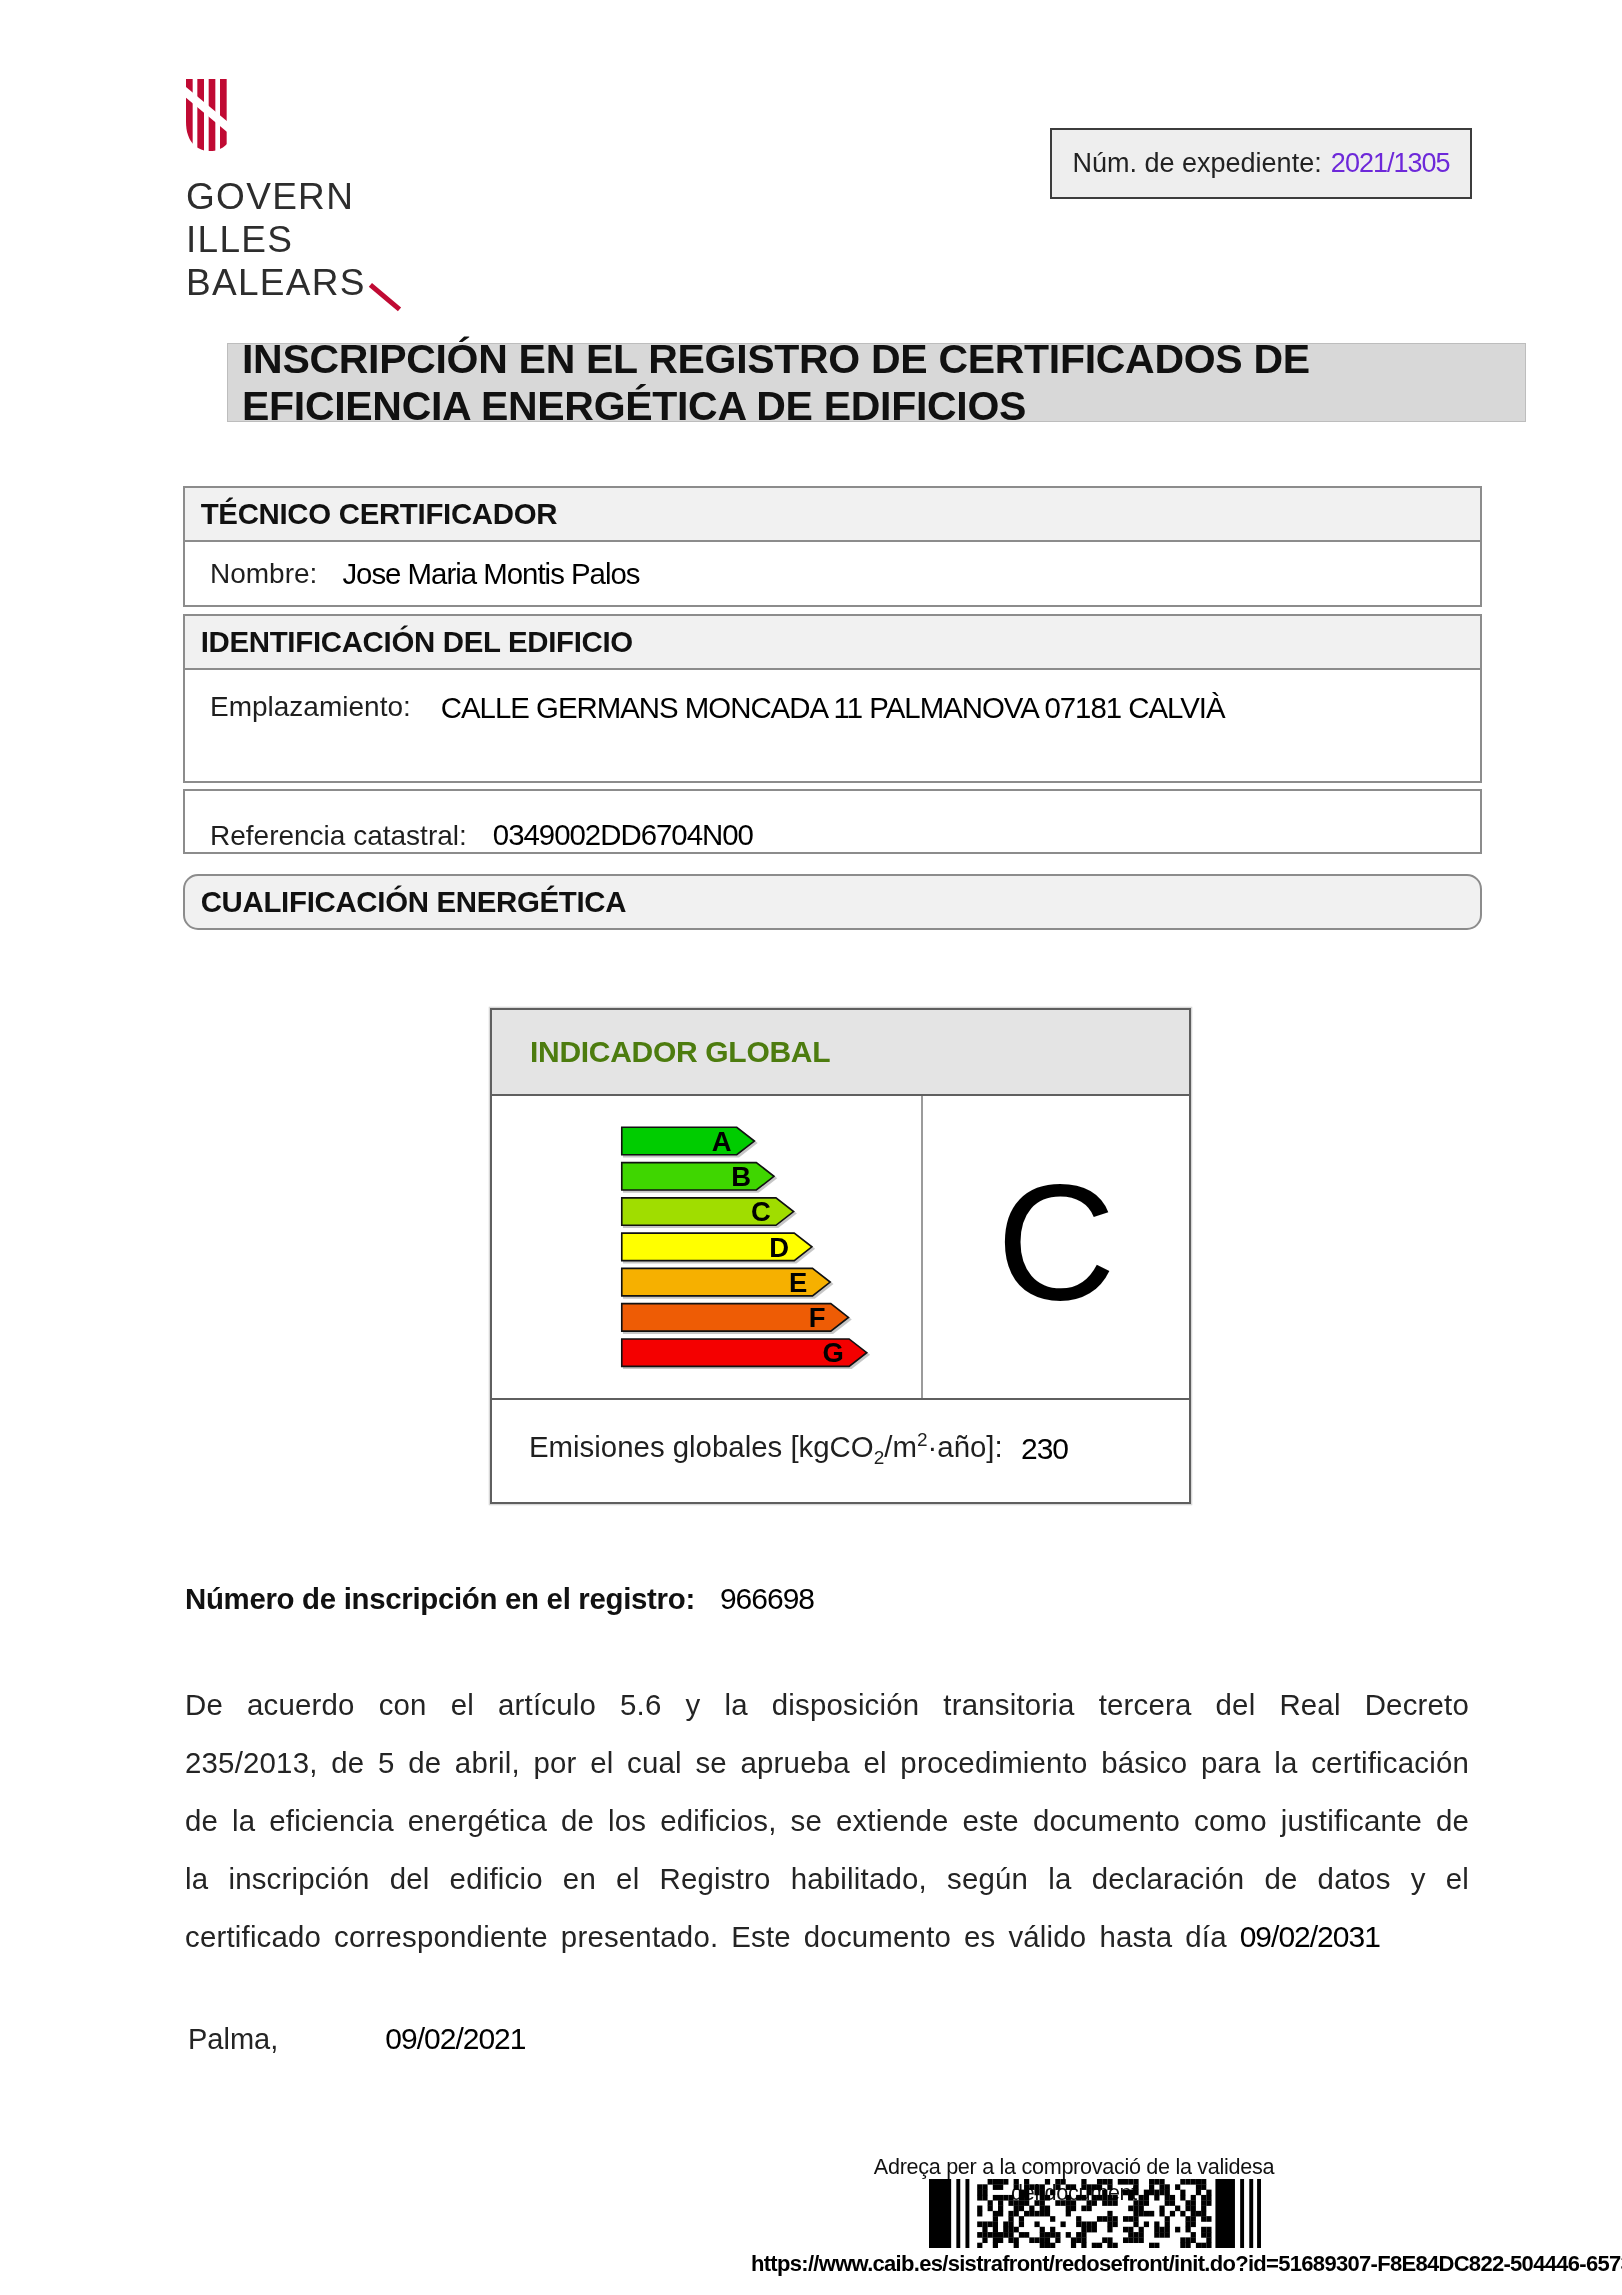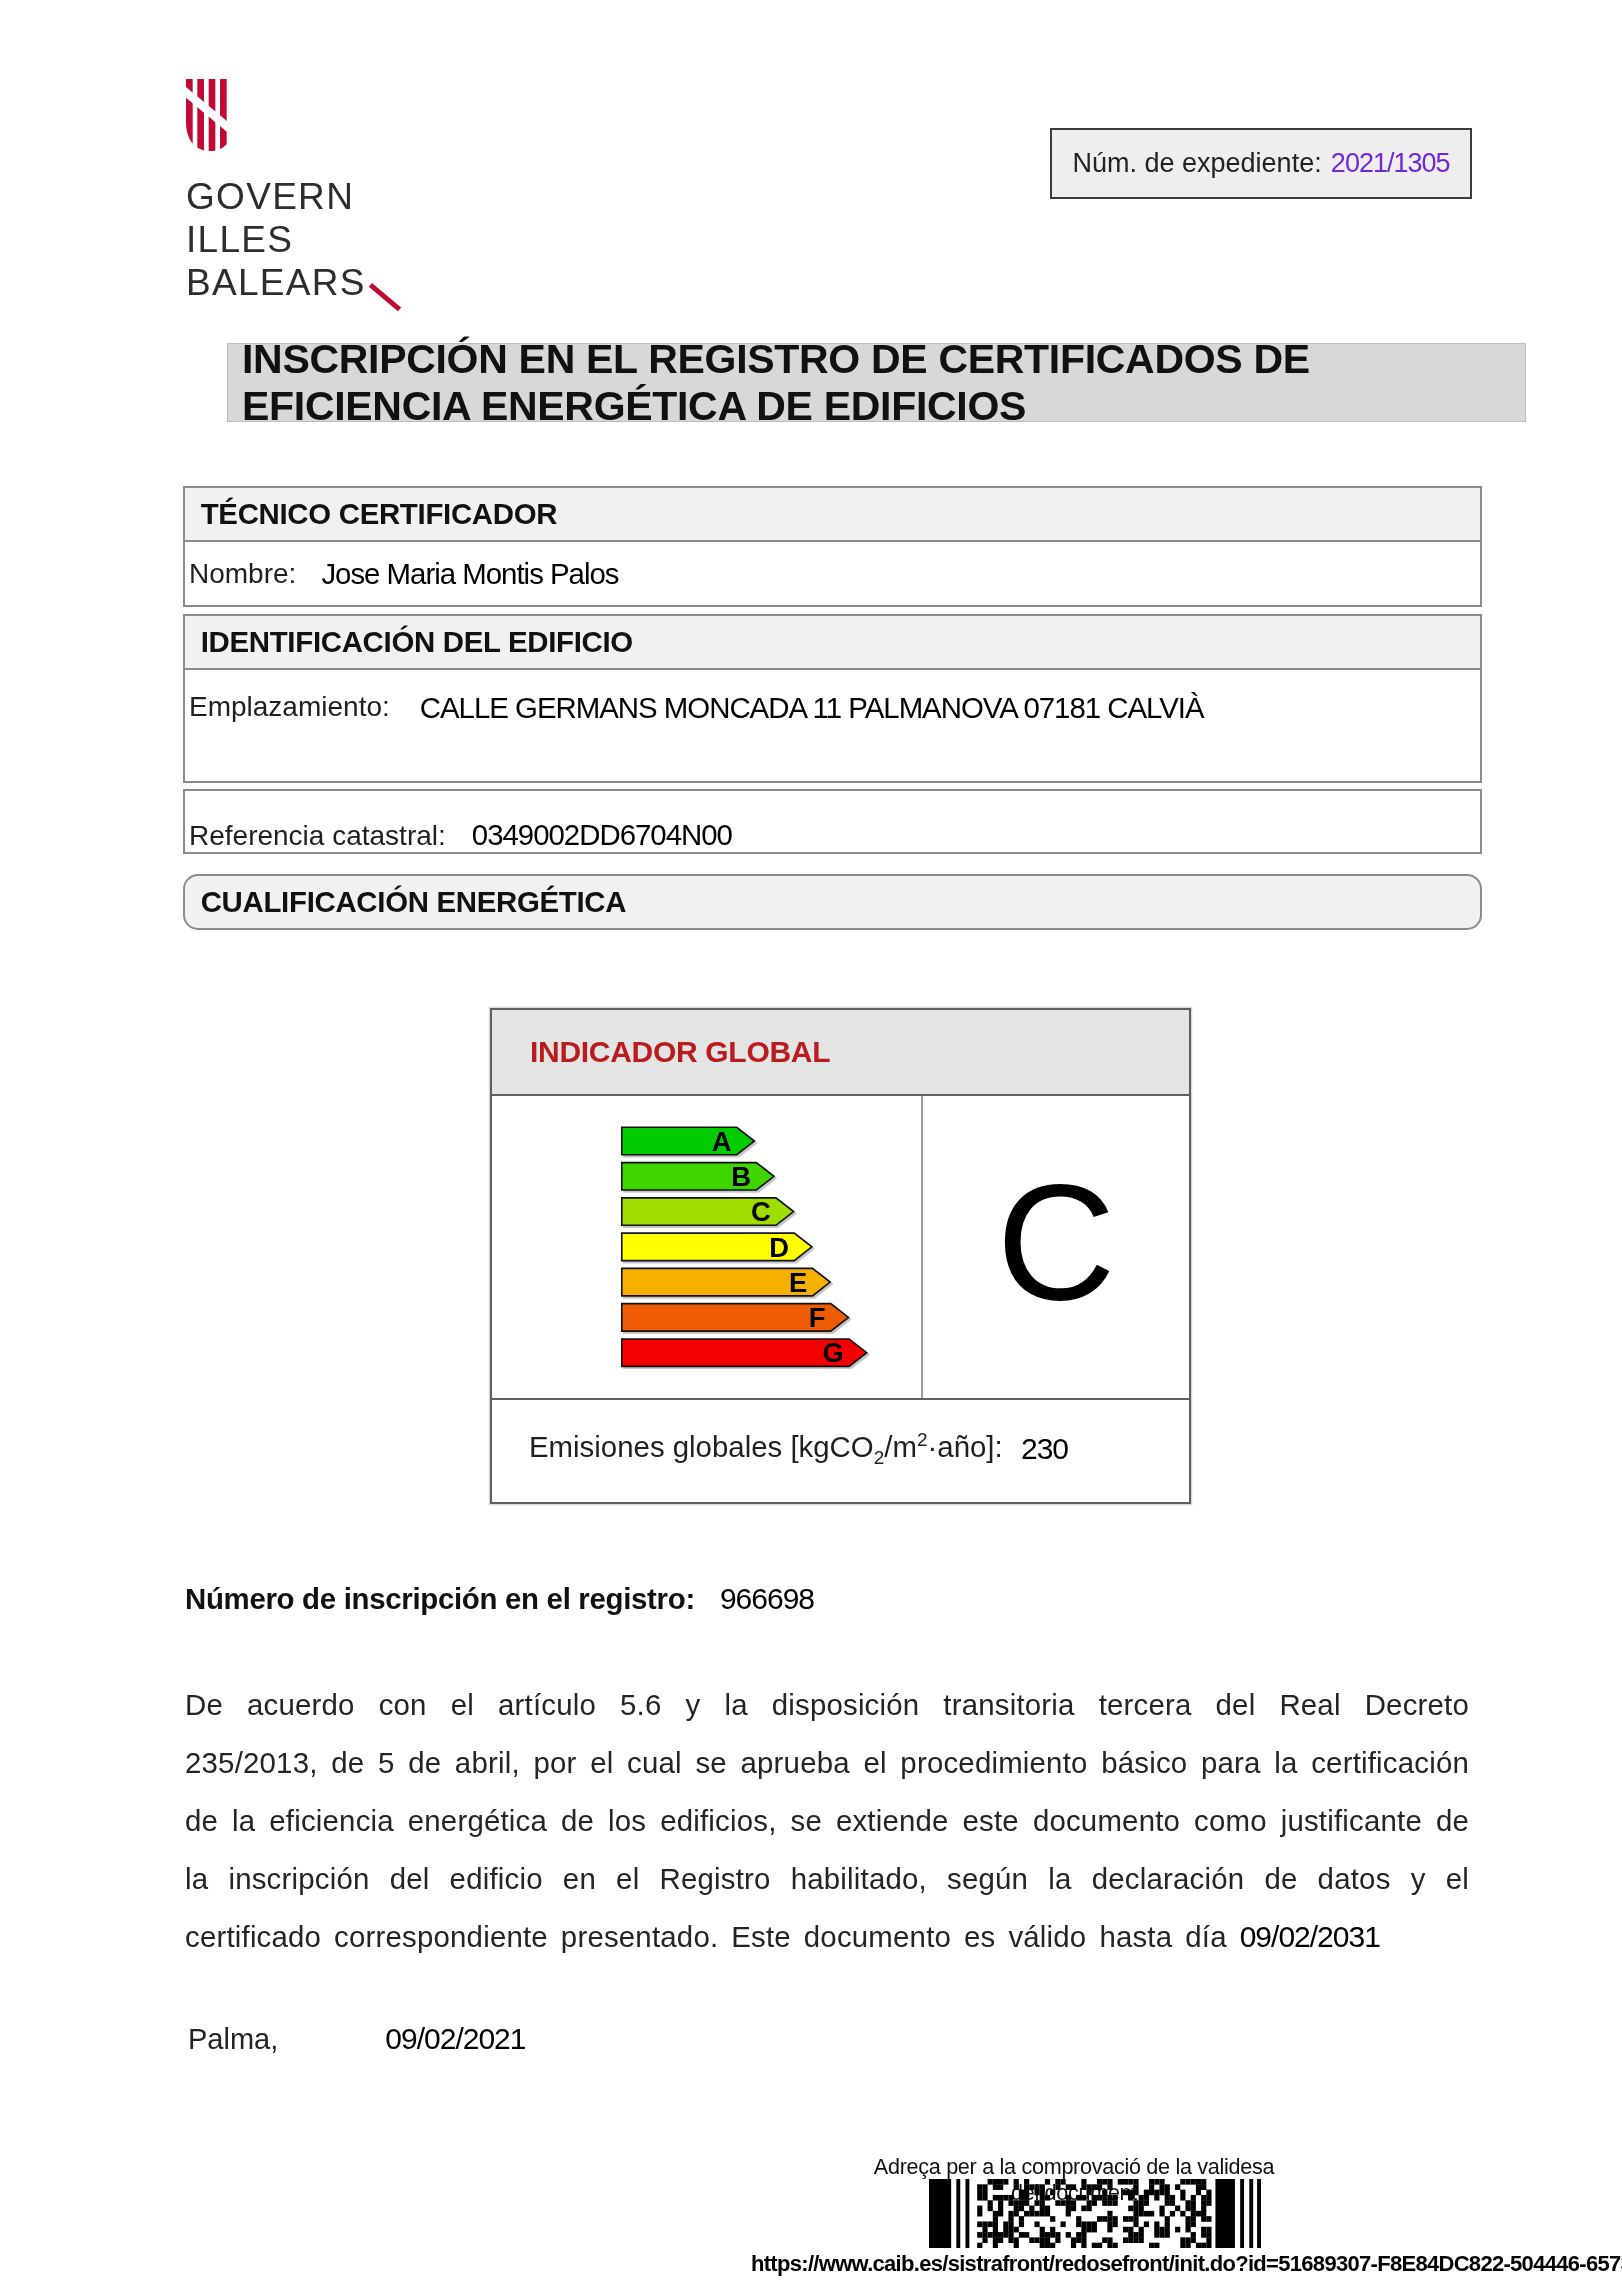--- a/index.html
+++ b/index.html
@@ -24,37 +24,37 @@
 
   
   .bar{position:absolute; left:183px; width:1299px;}
   .title-bar{top:343px; height:79px; background:#d8d8d8; border:1.3px solid #bdbdbd;
              display:flex; align-items:center; padding-left:14px;
              font-size:41px; font-weight:bold; letter-spacing:-0.3px; color:#111;margin-left:44px;}
   .sec-header{height:56px; background:#f1f1f1; border:2px solid var(--border-gray);
               display:flex; align-items:center; padding-left:15.7px;
               font-size:29.4px; font-weight:bold; letter-spacing:-0.3px; color:#111;}
   .sec-row{background:#fff; border:2px solid var(--border-gray); display:flex;
-           padding-left:4px; font-size:28px; color:#1f1f1f;}
+           padding-left:25px; font-size:28px; color:#1f1f1f;}
   .sec-row .label{flex:none;}
   .sec-row .value{font-size:29.4px; color:#000; letter-spacing:-1px;}
 
   .h-tecnico{top:486px;}
   .row-nombre{top:540px; height:67px; align-items:center; gap:25px;}
   .h-ident{top:614px;}
   .row-empl{top:668px; height:115px; align-items:flex-start; padding-top:21px; gap:30px;}
   .row-ref{top:789px; height:65px; align-items:flex-end; gap:26px;}
   .h-cualif{top:874px;border-radius:15px;}
 
   
   .indicador{position:absolute; left:490px; top:1008px; width:701px; height:496px;
              border:2.6px solid var(--dark-line); box-shadow:0 0 0 1.3px #d8d8d8; background:#fff;}
   .ind-header{height:86px; background:#e4e4e4; border-bottom:2.6px solid var(--dark-line);
               display:flex; align-items:center; padding-left:38px;
-              font-size:30px; font-weight:bold; letter-spacing:-0.3px; color:#b91c1c;}
+              font-size:30px; font-weight:bold; letter-spacing:-0.3px; color:#4d7c0f;}
   .ind-body{display:flex; height:304px; border-bottom:2.6px solid var(--dark-line);}
   .ind-left{width:431px; border-right:2.6px solid #9b9b9b; position:relative;}
   .ind-right{flex:1; display:flex; align-items:center; justify-content:center;}
   .energy-scale{position:absolute; left:128px; top:30px;}
   .energy-scale path{filter:drop-shadow(3px 3px 0 rgba(110,110,110,0.40));}
   .energy-scale text{font-family:"Liberation Sans", sans-serif; font-weight:bold; font-size:42px; fill:#000;}
   .big-rating{font-size:165px; font-weight:400; color:#000; line-height:1; padding-bottom:9.2px;}
   .ind-emisiones{height:98px; display:flex; align-items:center; padding-left:37px;
                  font-size:29.4px; color:#1f1f1f;}
   .ind-emisiones sub,.ind-emisiones sup{font-size:19px;}

